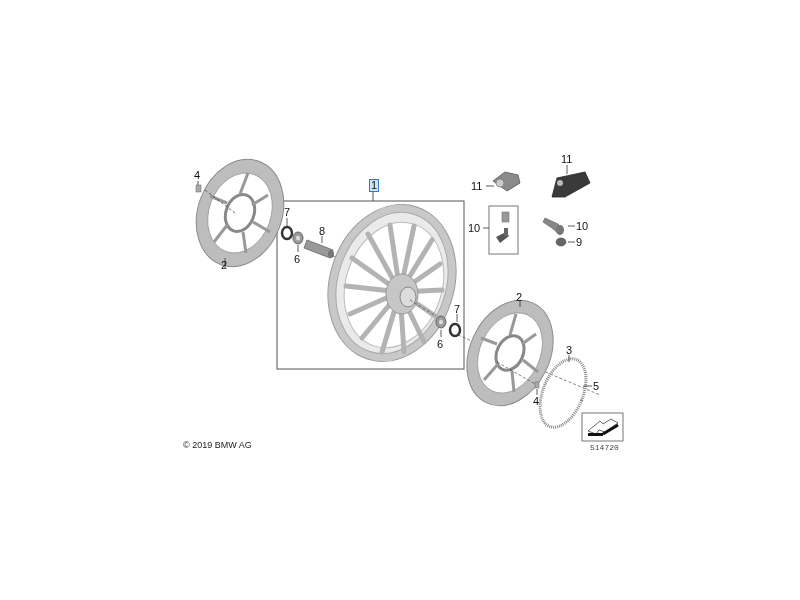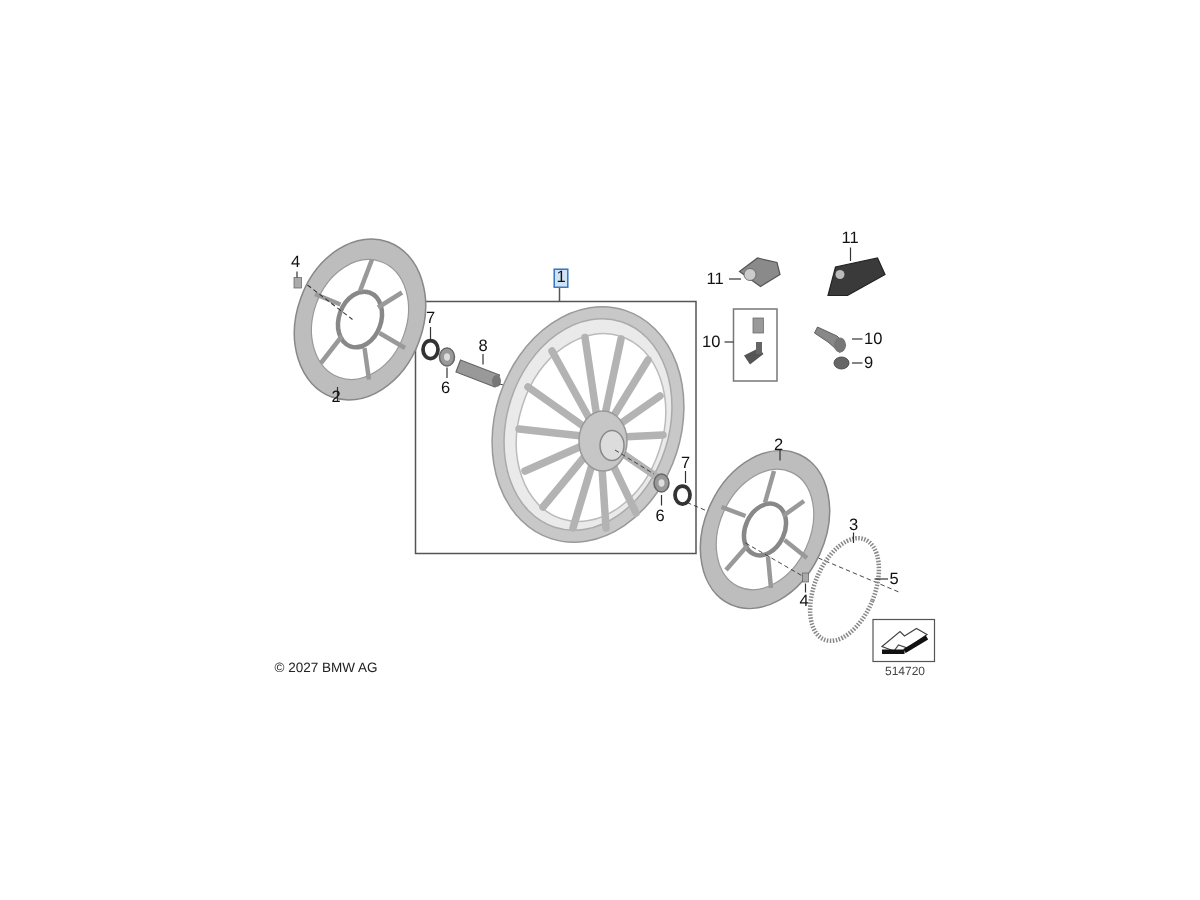--- a/index.html
+++ b/index.html
@@ -1,21 +1,21 @@
 <!DOCTYPE html>
 <html><head>
 <meta charset="utf-8">
 <style>
   html, body { margin:0; padding:0; background:#ffffff; }
   body { width:800px; height:600px; position:relative; overflow:hidden; font-family:"Liberation Sans", sans-serif; }
   .canvas { position:absolute; left:0; top:0; width:800px; height:600px; }
   .callout { position:absolute; font-family:"Liberation Sans", sans-serif; font-weight:normal; font-size:11px; color:#111; line-height:1; }
   .callout.hl { background:#cfe3f7; border:1px solid #3a78c2; padding:0 1px; }
   .copyright { position:absolute; left:183px; top:440px; font-size:9px; color:#222; font-family:"Liberation Sans", sans-serif; }
-  .illus-id { position:absolute; left:590px; top:443px; font-size:8px; color:#444; font-family:Liberation Sans, sans-serif;text-align:center; }
+  .illus-id { position:absolute; left:590px; top:443px; font-size:8px; color:#444; font-family:Liberation Mono, monospace;text-align:center; }
 </style>
 </head>
 <body>
 
 <div class="canvas">
 <svg width="800" height="600" viewBox="0 0 800 600" xmlns="http://www.w3.org/2000/svg">
 
   <rect x="277" y="201" width="187" height="168" fill="none" stroke="#555" stroke-width="1"></rect>
   <line x1="373" y1="191" x2="373" y2="201" stroke="#555" stroke-width="1"></line>
 
@@ -172,14 +172,14 @@
 <span class="callout" style="left:437px;top:339px;">6</span>
 <span class="callout" style="left:284px;top:207px;">7</span>
 <span class="callout" style="left:454px;top:304px;">7</span>
 <span class="callout" style="left:319px;top:226px;">8</span>
 <span class="callout" style="left:576px;top:237px;">9</span>
 <span class="callout" style="left:468px;top:223px;">10</span>
 <span class="callout" style="left:576px;top:221px;">10</span>
 <span class="callout" style="left:471px;top:181px;">11</span>
 <span class="callout" style="left:561px;top:154px;">11</span>
 
-<span class="copyright">© 2027 BMW AG</span>
+<span class="copyright">© 2019 BMW AG</span>
 <span class="illus-id">514720</span>
 
 </body></html>

